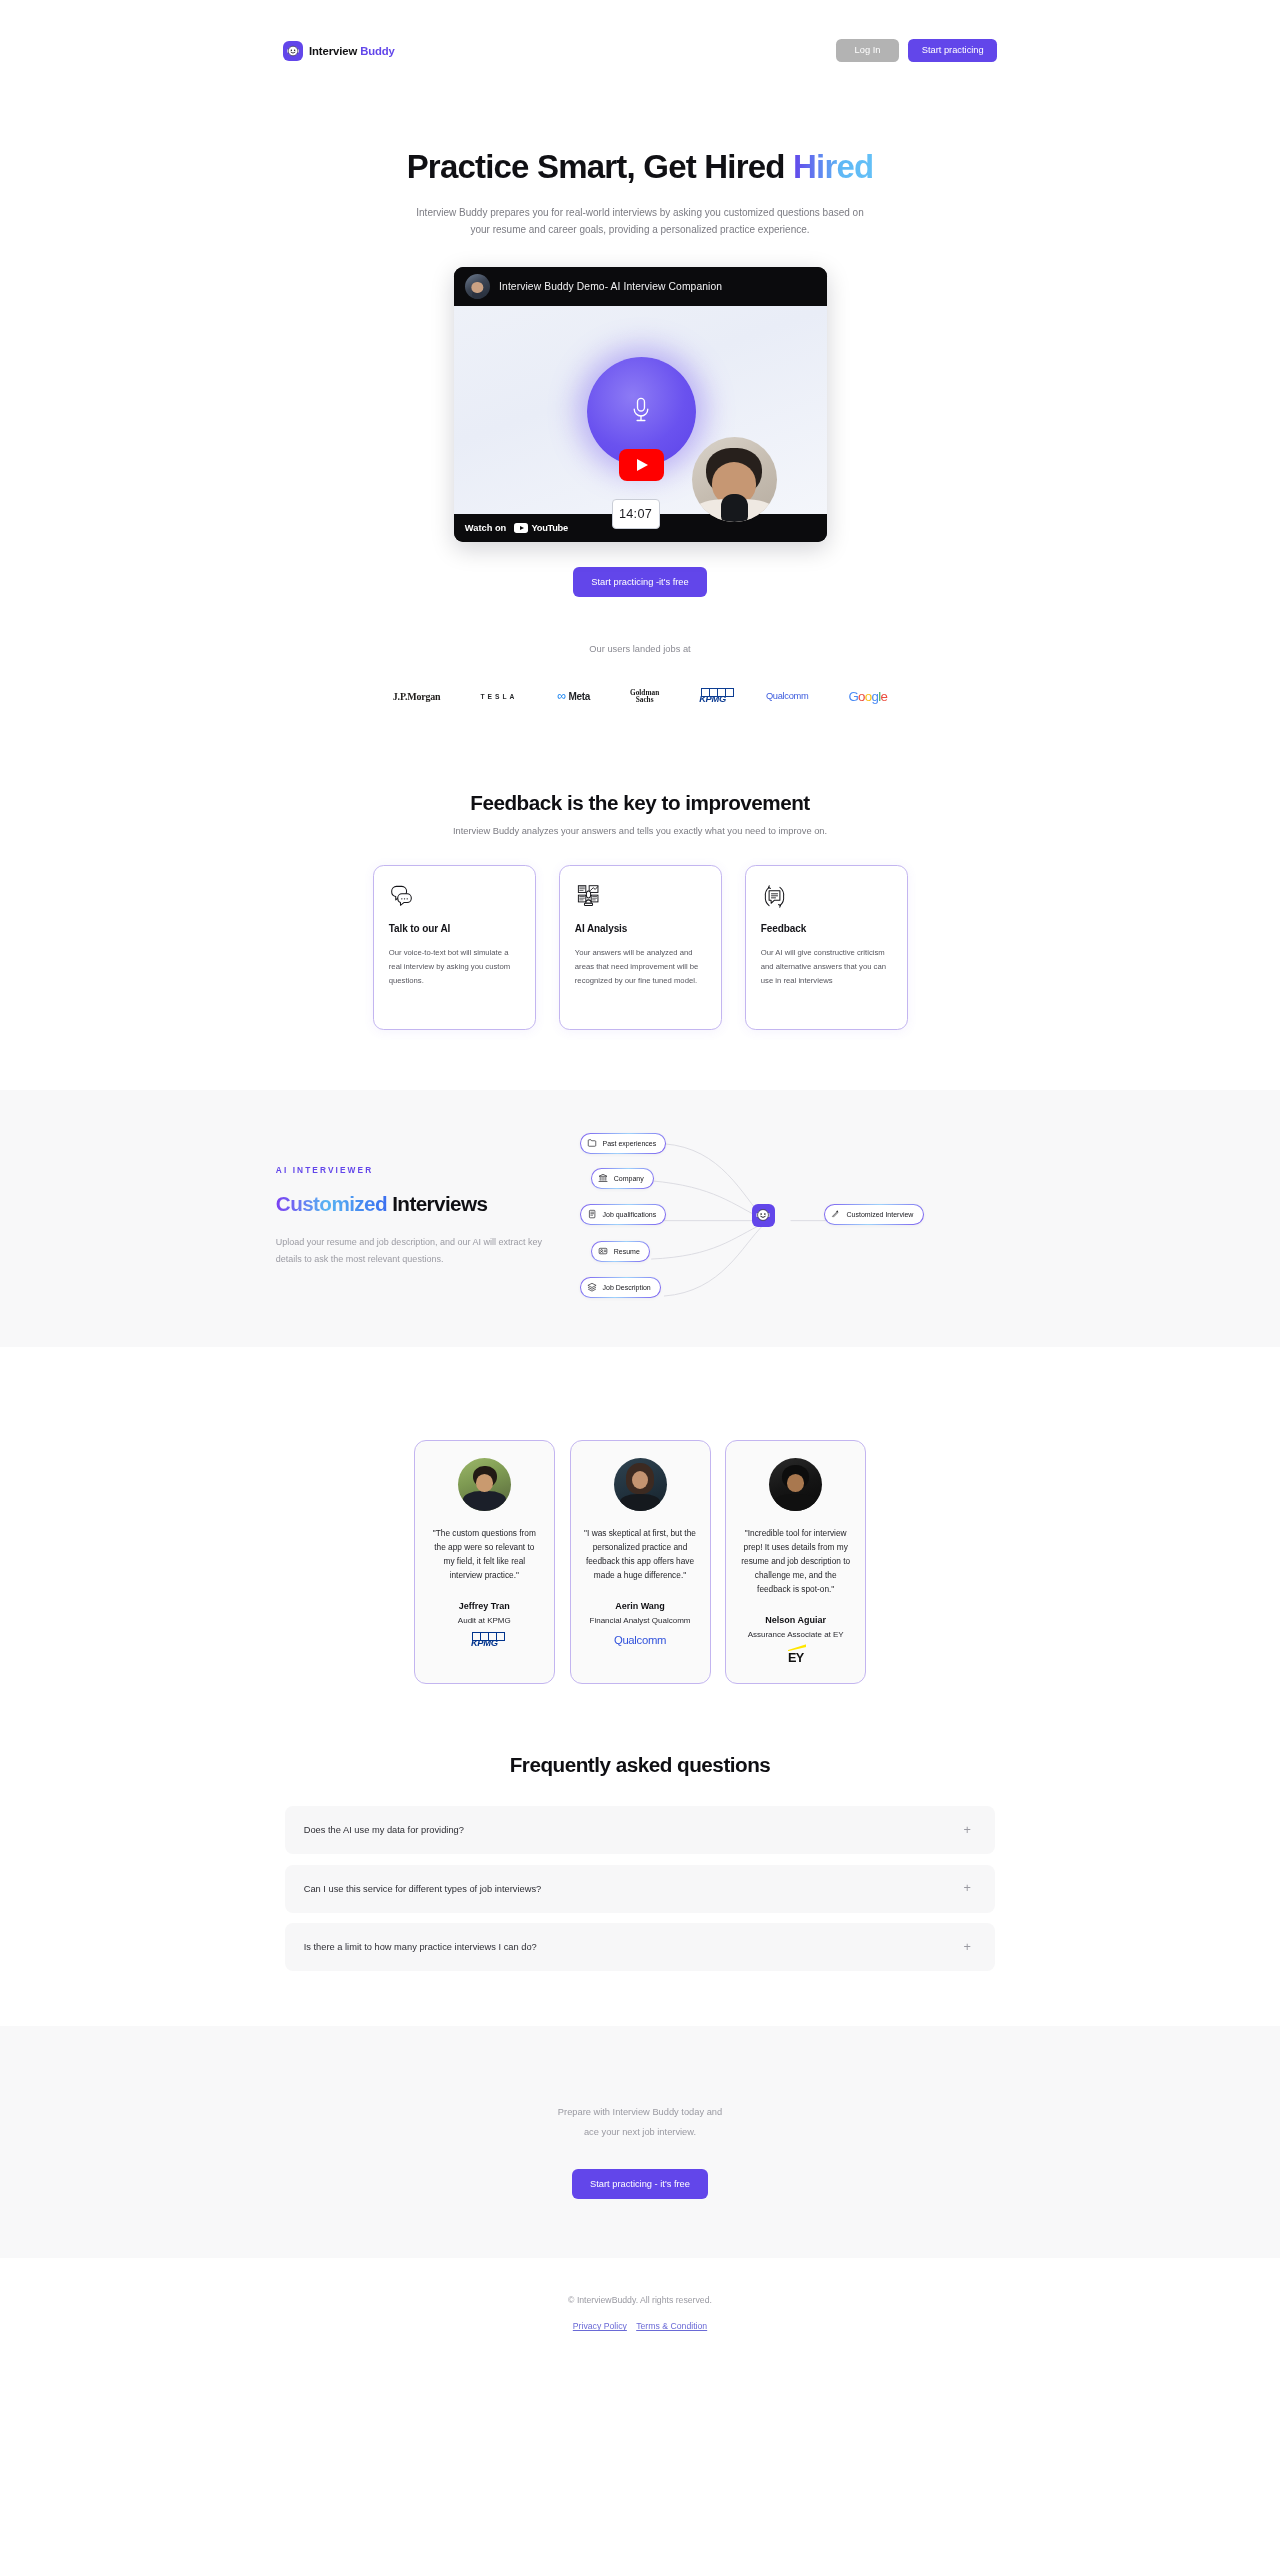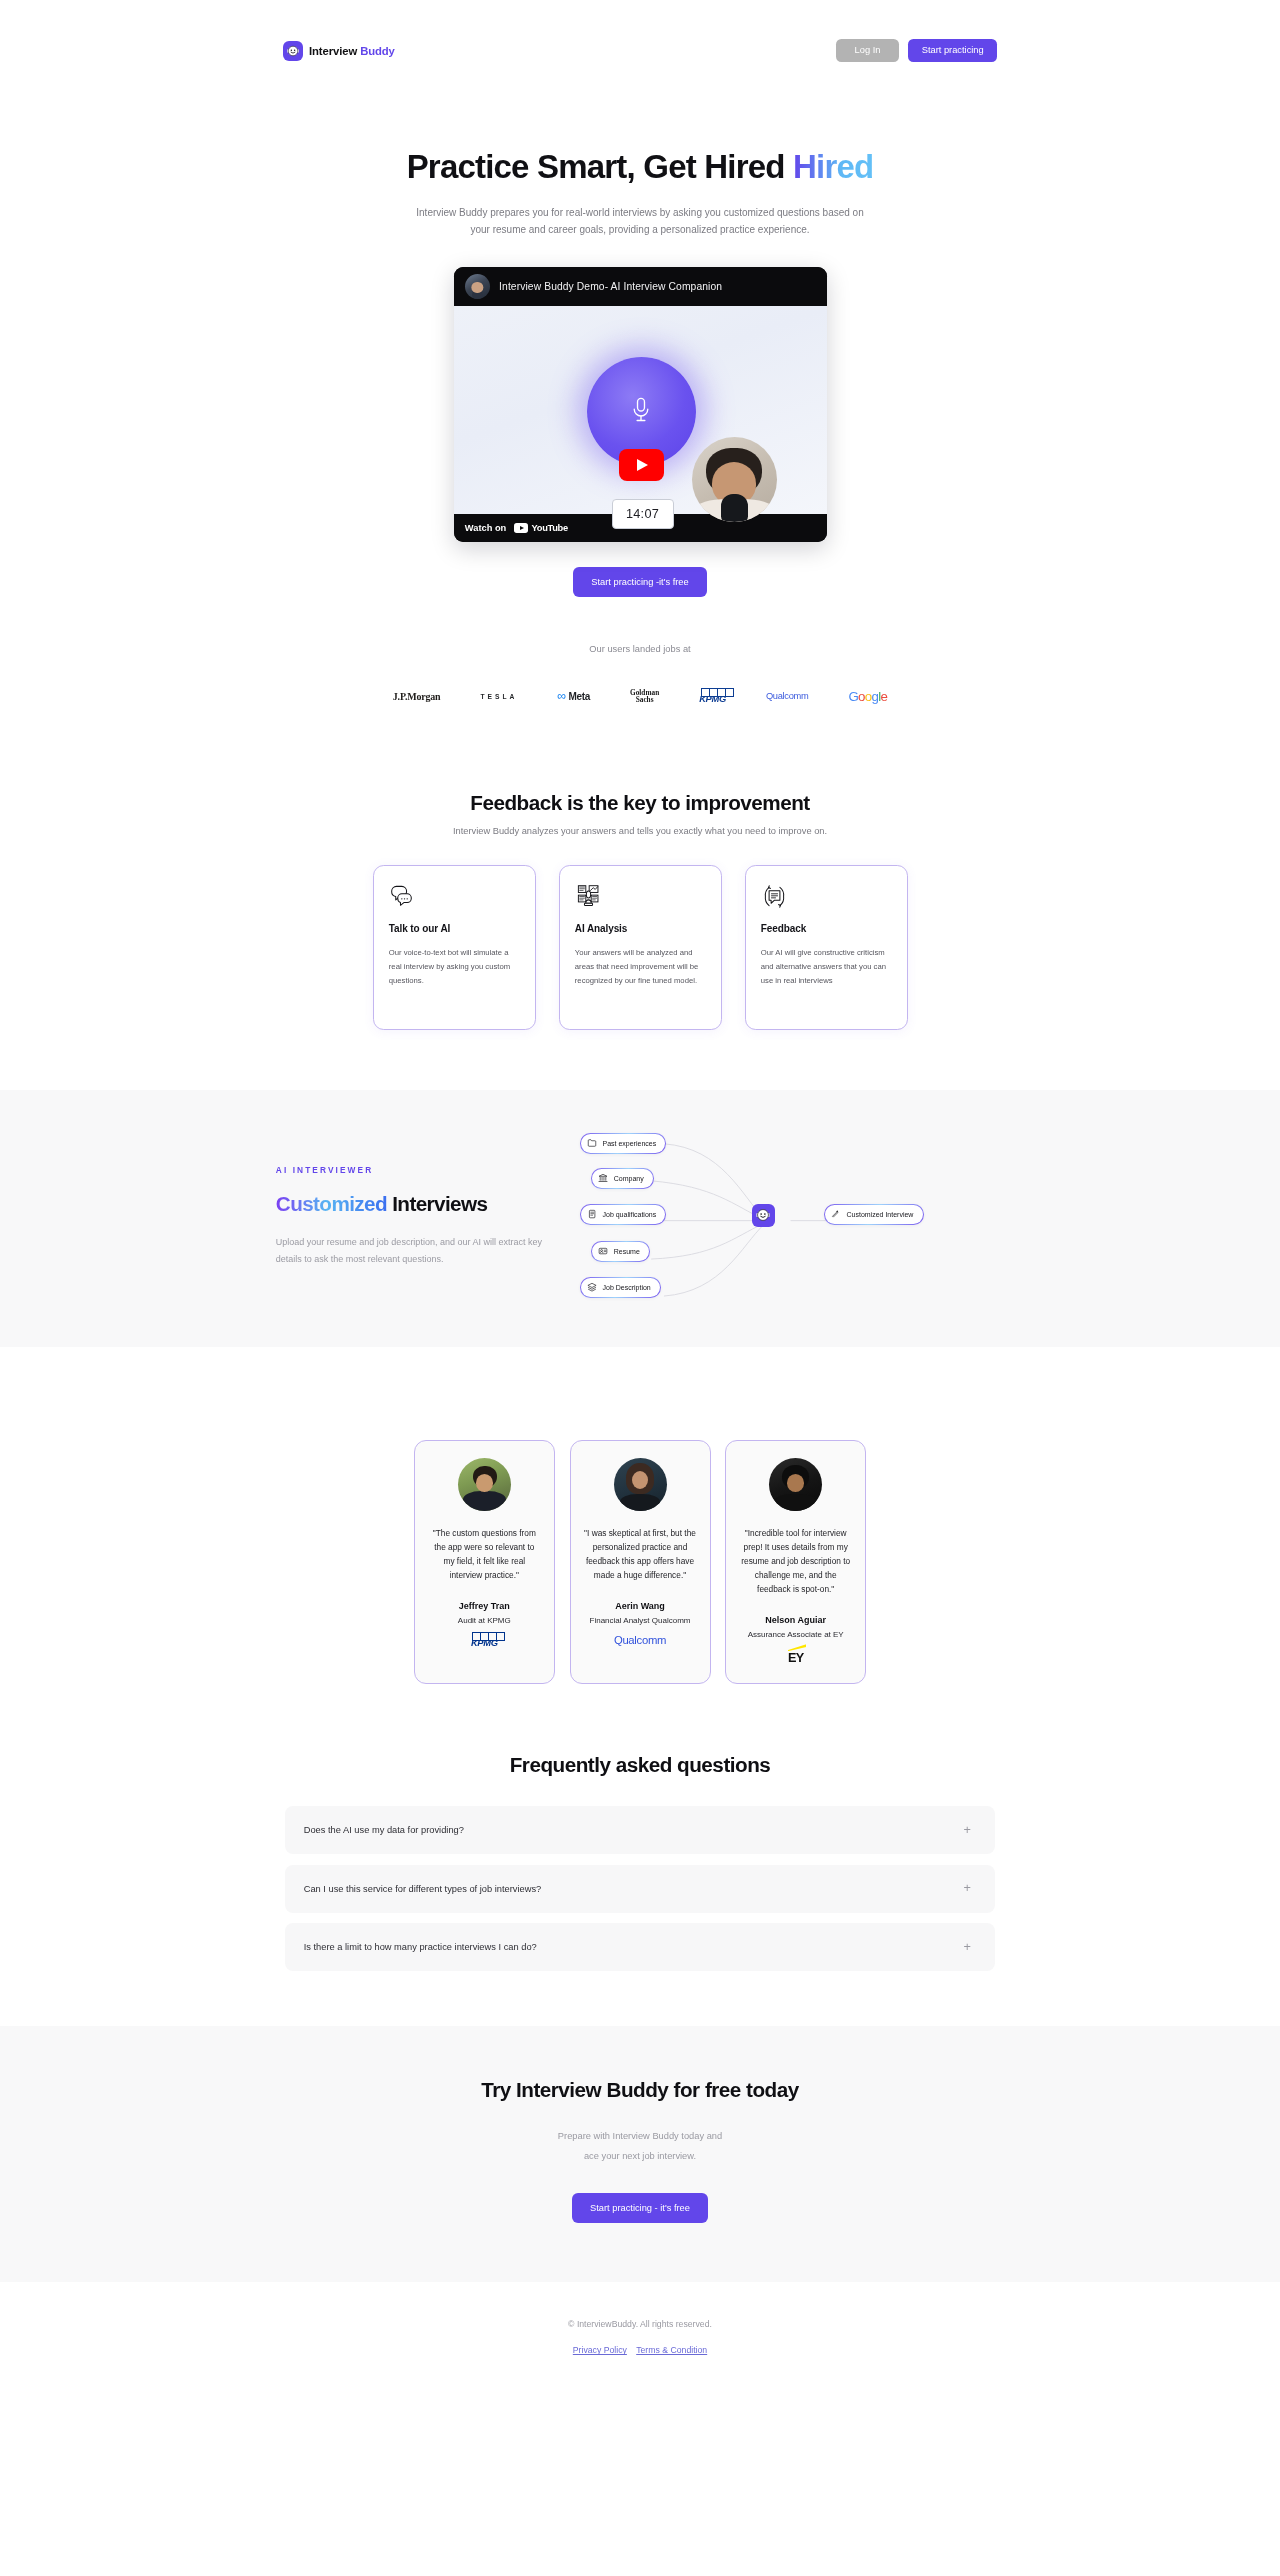--- a/index.html
+++ b/index.html
@@ -153,21 +153,21 @@
     position:absolute; left:29px; bottom:-1.3px;
     width:27px; height:29px; border-radius:12px 12px 6.7px 6.7px;
     background:#16181c; z-index:3;
   }
   .face .shirt{
     position:absolute; left:4px; bottom:0; width:77px; height:23px;
     background:#efe9e2; border-radius:40% 40% 0 0; z-index:2;
   }
   .timer {
     position:absolute; left:158px; top:193px;
-    width:62px; height:30px;
+    width:48px; height:30px;
     border:0.7px solid #c9cdd6; border-radius:4px;
     background:#fff;
     display:flex; align-items:center; justify-content:center;
     font-size:12.7px; color:#1d1d22; letter-spacing:0.3px;
   }
   .video-foot {
     height: 28px;
     background:#0b0b0d;
     display:flex; align-items:center; gap:7.3px;
     padding: 0 11.3px;
@@ -657,21 +657,20 @@
       <span class="faq-plus">+</span>
     </div>
     <div class="faq-item">
       <span class="faq-q">Is there a limit to how many practice interviews I can do?</span>
       <span class="faq-plus">+</span>
     </div>
   </div>
 </section>
 
 <section class="cta-sec">
-  <h2>Try Interview Buddy for free today</h2>
   <p><span>Prepare with Interview Buddy today and</span><br><span>ace your next job interview.</span></p>
   <div class="cta-btn-wrap">
     <button class="btn-cta">Start practicing - it's free</button>
   </div>
 </section>
 
 <footer class="footer">
   <div class="copy">© InterviewBuddy. All rights reserved.</div>
   <div class="flinks">
     <a href="#">Privacy Policy</a>

